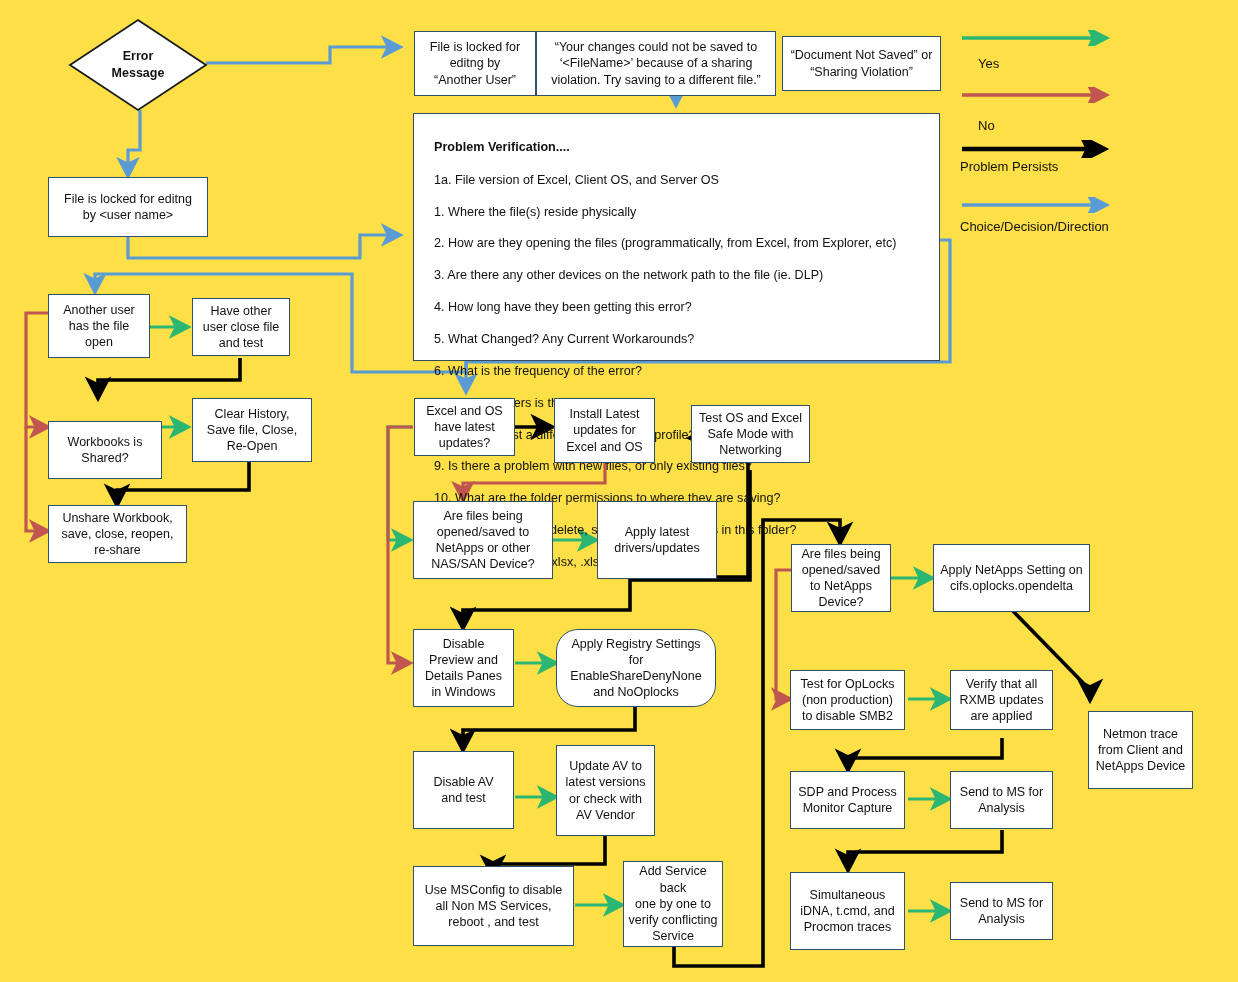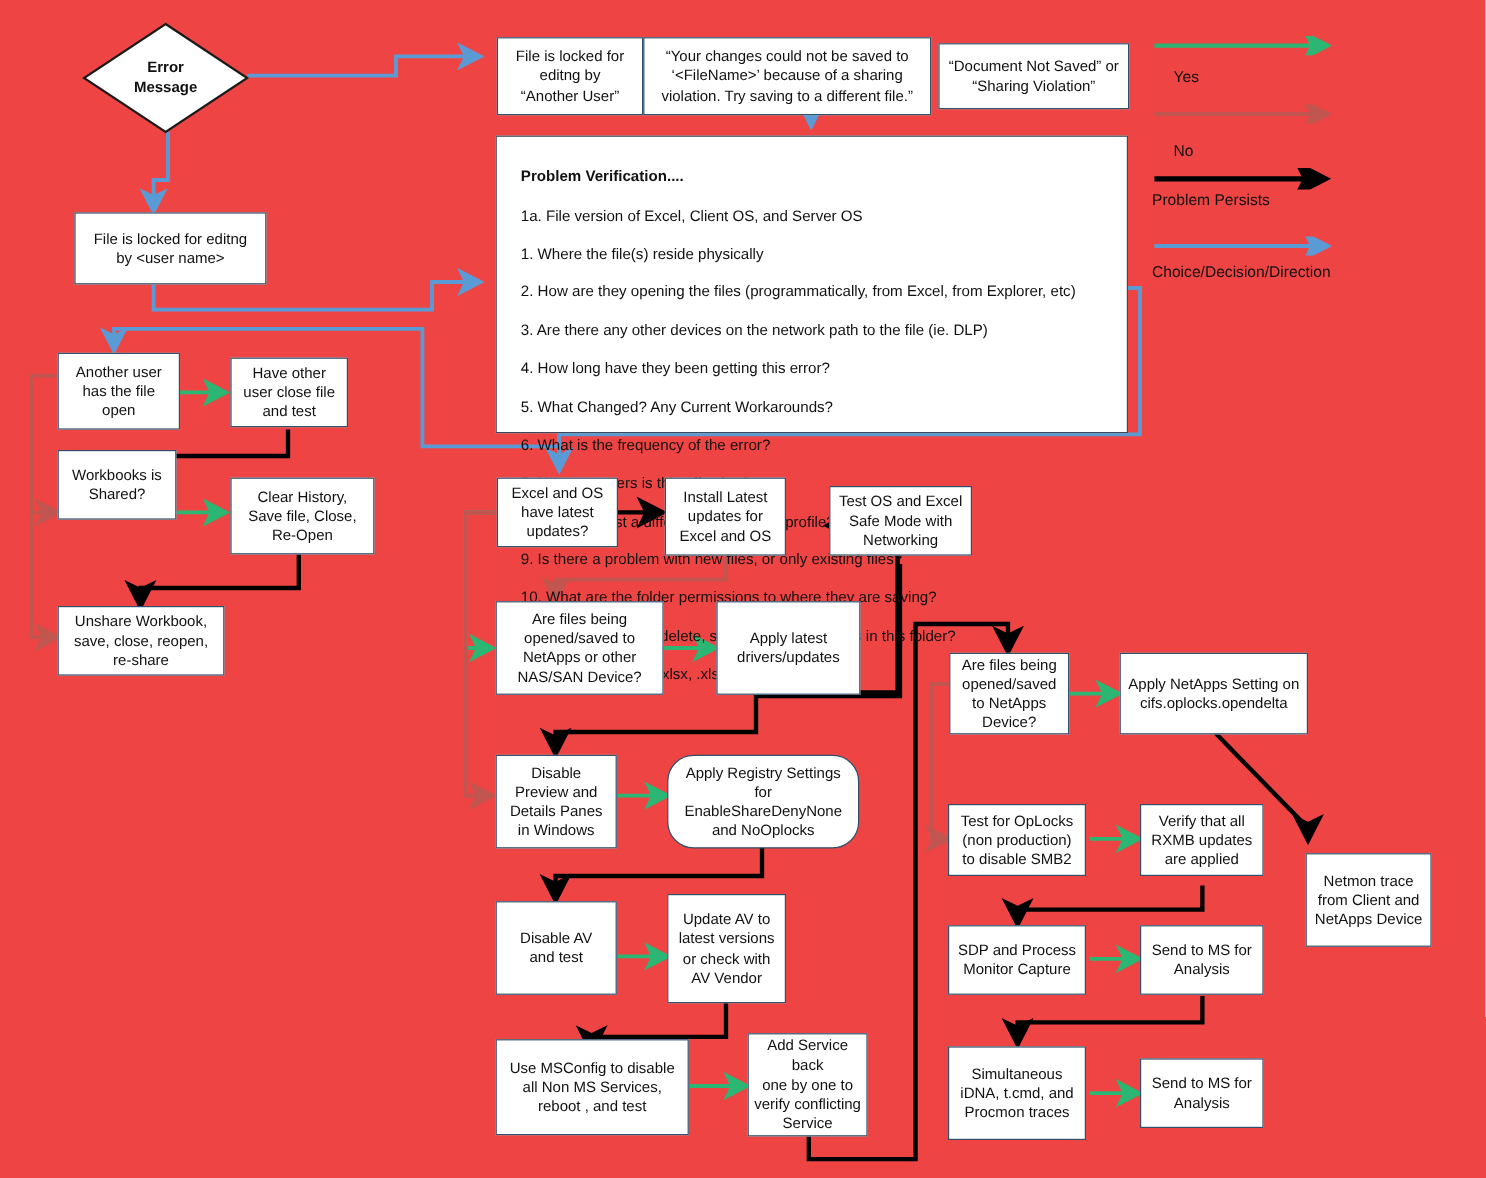--- a/index.html
+++ b/index.html
@@ -9,21 +9,21 @@
     background: #ffffff;
   }
   body {
     font-family: "Liberation Sans", sans-serif;
     color: #000000;
   }
   #canvas {
     position: relative;
     width: 1238px;
     height: 982px;
-    background: #ef4444;
+    background: #fde047;
     overflow: hidden;
   }
   #edges {
     position: absolute;
     left: 0;
     top: 0;
     width: 1238px;
     height: 982px;
     pointer-events: none;
   }
@@ -169,21 +169,21 @@
 editng by
 “Another User”</div>
 
   <div class="node" style="left:536px; top:31px; width:240px; height:65px;">“Your changes could not be saved to
 ‘&lt;FileName&gt;’ because of a sharing
 violation. Try saving to a different file.”</div>
 
   <div class="node" style="left:782px; top:36px; width:159px; height:55px;">“Document Not Saved” or
 “Sharing Violation”</div>
 
-  <div class="node" style="left:48px; top:177px; width:160px; height:60px;margin-left:14px;">File is locked for editng
+  <div class="node" style="left:48px; top:177px; width:160px; height:60px;">File is locked for editng
 by &lt;user name&gt;</div>
 
   <div class="node verification" style="left:413px; top:113px; width:527px; height:248px;padding-left:20px;">
     <span class="vtitle">Problem  Verification....</span>
     <span class="vline">1a. File version of Excel, Client OS, and Server OS</span>
     <span class="vline">1. Where the file(s) reside physically</span>
     <span class="vline">2. How are they opening the files (programmatically, from Excel, from Explorer, etc)</span>
     <span class="vline">3. Are there any other devices on the network path to the file (ie. DLP)</span>
     <span class="vline">4. How long have they been getting this error?</span>
     <span class="vline">5. What Changed? Any Current Workarounds?</span>
@@ -217,21 +217,21 @@
   <div class="legend-label" style="left:960px; top:219px;">Choice/Decision/Direction</div>
 
   <div class="node" style="left:48px; top:294px; width:102px; height:64px;">Another user
 has the file
 open</div>
 
   <div class="node" style="left:192px; top:298px; width:98px; height:58px;">Have other
 user close file
 and test</div>
 
-  <div class="node" style="left:48px; top:375px; width:99px; height:58px;">Workbooks is
+  <div class="node" style="left:48px; top:421px; width:114px; height:58px;">Workbooks is
 Shared?</div>
 
   <div class="node" style="left:192px; top:398px; width:120px; height:64px;">Clear History,
 Save file, Close,
 Re-Open</div>
 
   <div class="node" style="left:48px; top:505px; width:139px; height:58px;">Unshare Workbook,
 save, close, reopen,
 re-share</div>
 

